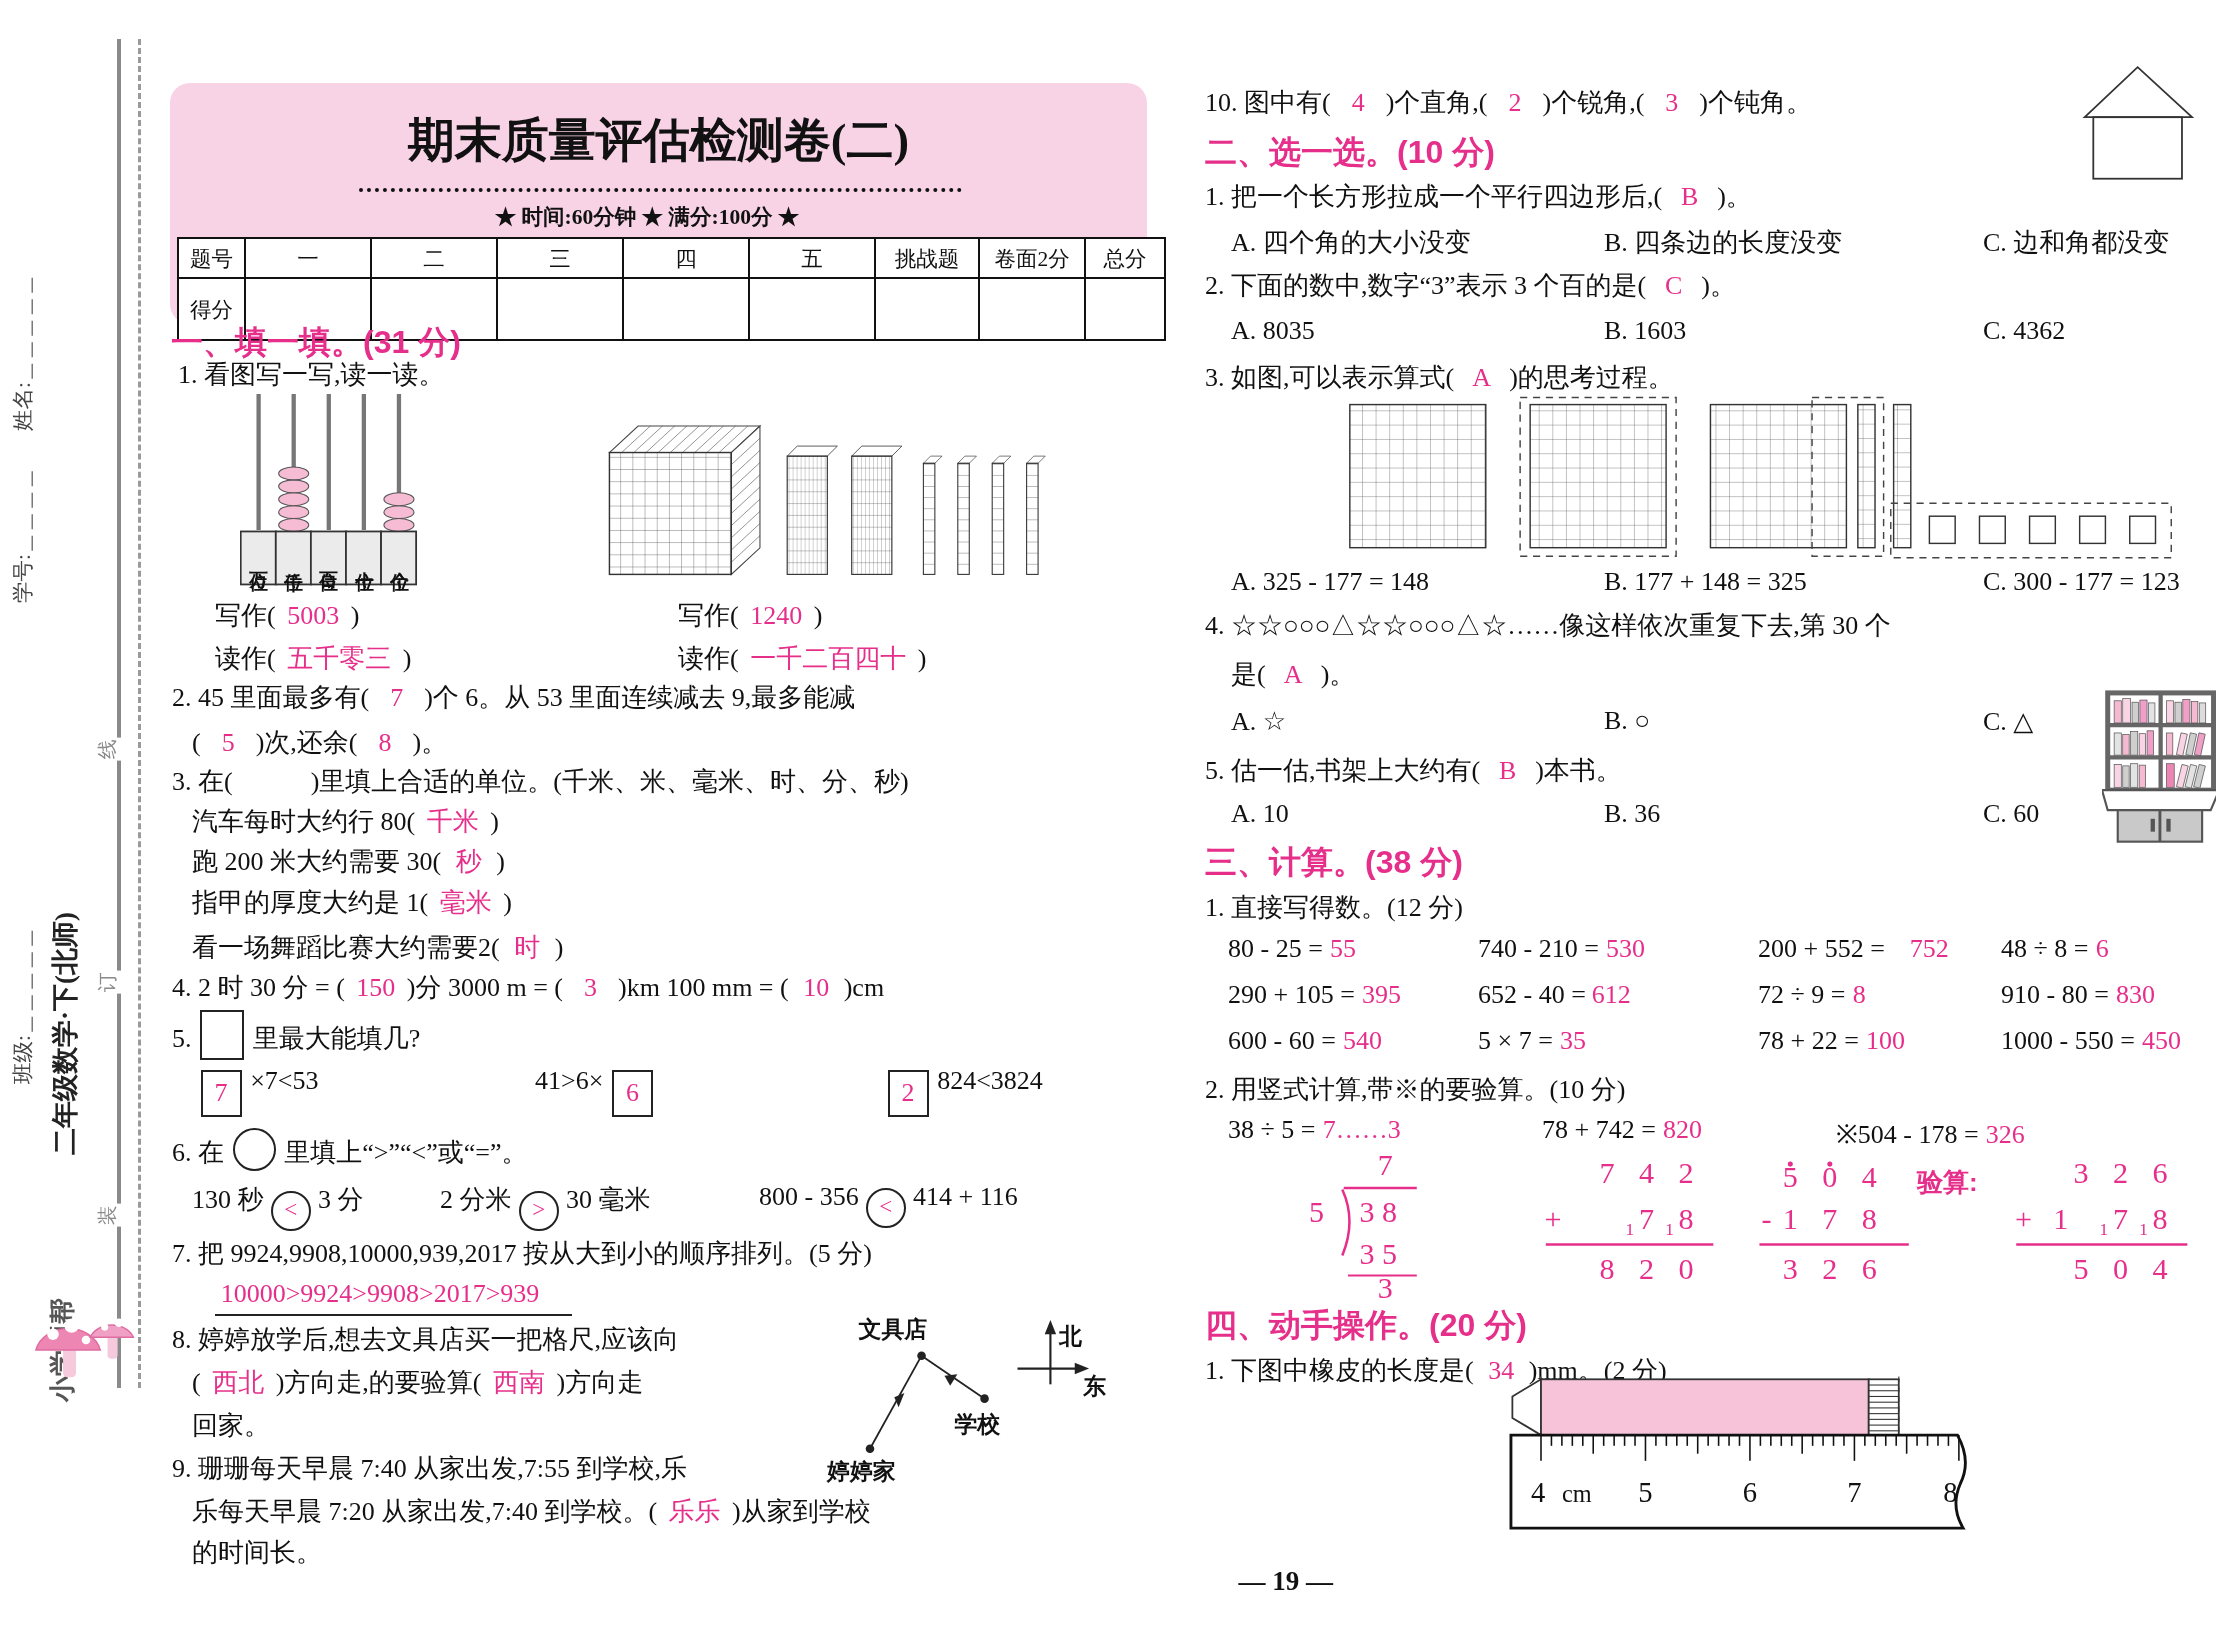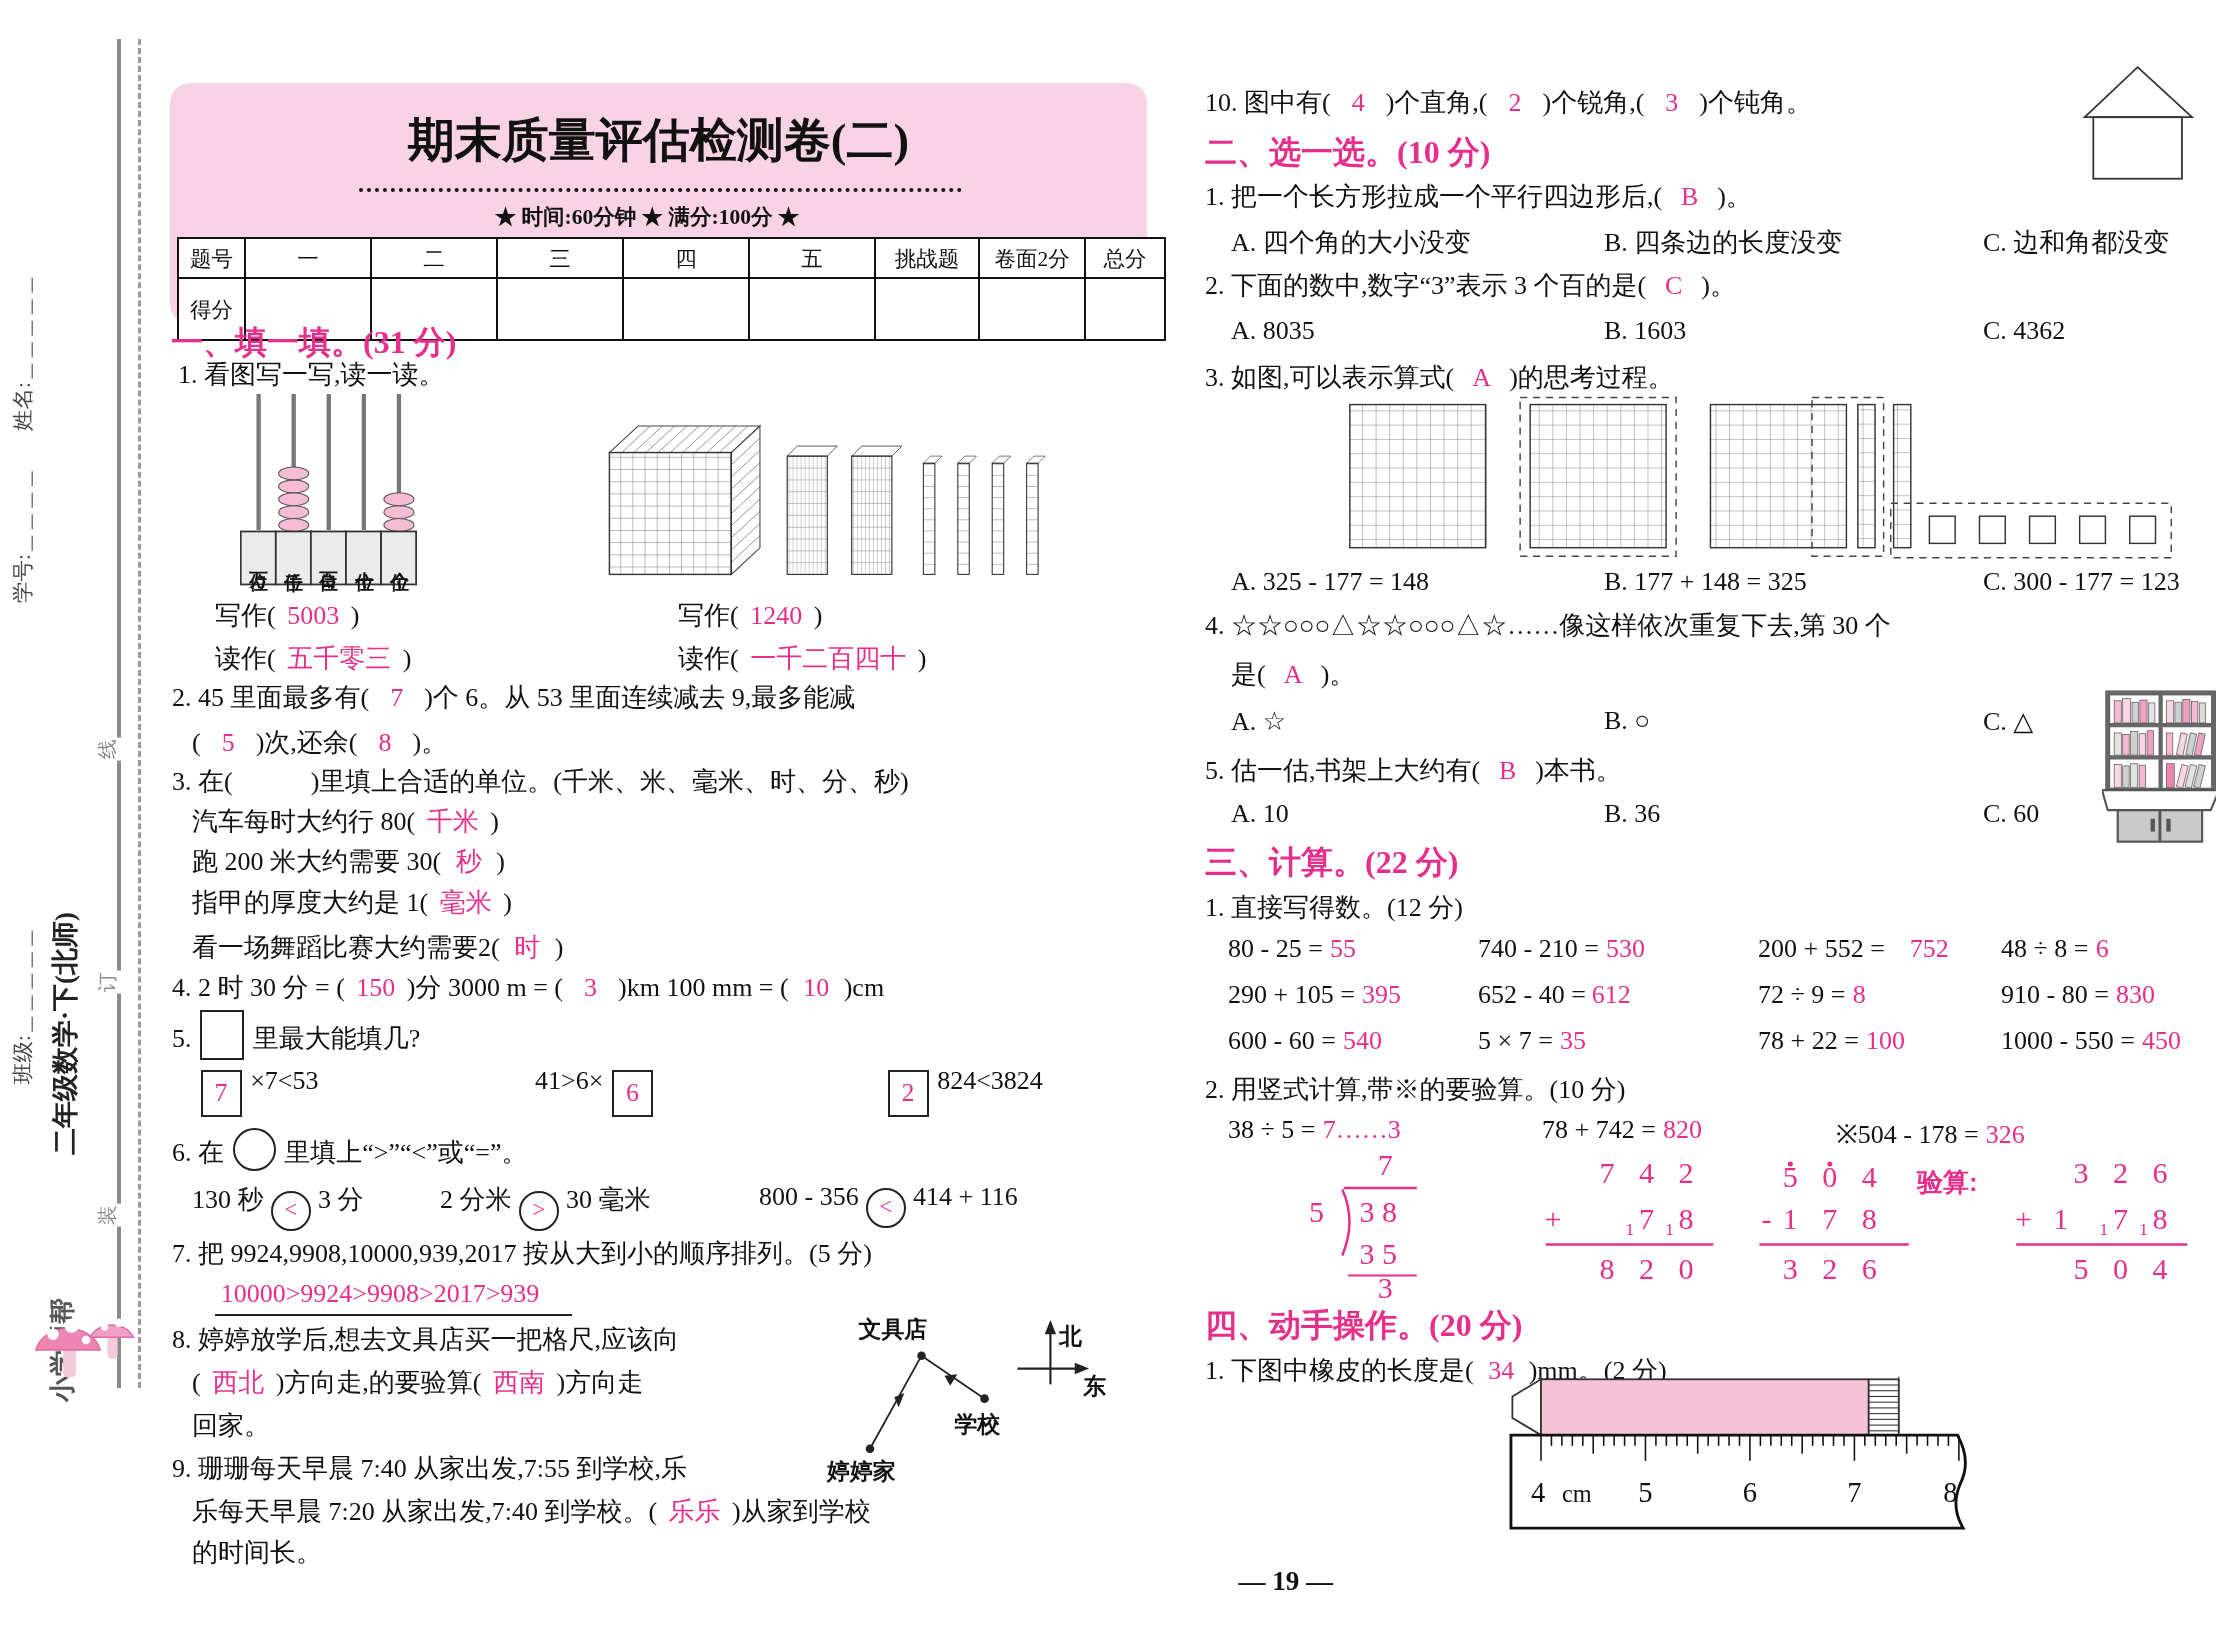--- a/index.html
+++ b/index.html
@@ -3,21 +3,21 @@
 <meta charset="utf-8">
 <style>
   html,body{margin:0;padding:0;background:#fff}
   #page{position:relative;width:2216px;height:1645px;background:#fff;overflow:hidden;
         font-family:"Liberation Serif",serif;color:#111}
   .abs{position:absolute}
   .t{font-size:26px;white-space:nowrap}
   .mag{color:#e62e8b}
   .b{font-weight:bold}
   .pa{color:#e62e8b;display:inline-block;min-width:32px;text-align:center;padding:0 11.5px}
-  .sec{position:absolute;font-family:Liberation Serif, serif;font-weight:bold;
+  .sec{position:absolute;font-family:Liberation Sans, sans-serif;font-weight:bold;
        font-size:32px;color:#e62e8b;white-space:nowrap}
   .hdrbox{position:absolute;background:#f8d3e6;border-radius:20px}
   .dotline{position:absolute;border-bottom:4.3px dotted #111}
   table.score{border-collapse:collapse;background:#fff}
   table.score td{border:2.2px solid #111;text-align:center;font-size:21.5px;font-family:"Liberation Serif",serif}
   .bx{display:inline-block;width:37px;height:43px;border:2.2px solid #222;text-align:center;
       line-height:42px;color:#e62e8b;vertical-align:-11.5px;margin:0 8.6px}
   .bx0{display:inline-block;width:40px;height:46px;border:2.2px solid #222;vertical-align:-13px;margin:0 8.6px}
   .cr{display:inline-block;width:36px;height:36px;border:2.2px solid #222;border-radius:50%;text-align:center;
       line-height:33px;color:#e62e8b;vertical-align:-8.6px;margin:0 7.2px;font-size:23px}
@@ -392,21 +392,21 @@
       <rect x="116" y="104" width="9" height="32" fill="#e3e3e3" transform="rotate(14 120 136)"></rect>
       <rect x="128" y="104" width="9" height="32" fill="#cfcfcf" transform="rotate(14 132 136)"></rect>
     </g>
     <polygon points="0,140 164,140 152,168 8,168" fill="#fff" stroke="#555" stroke-width="3"></polygon>
     <rect x="22" y="168" width="118" height="44" fill="#c9c9c9" stroke="#555" stroke-width="3"></rect>
     <line x1="81" y1="168" x2="81" y2="212" stroke="#555" stroke-width="4"></line>
     <rect x="68" y="180" width="6" height="18" fill="#555"></rect>
       <rect x="90" y="180" width="6" height="18" fill="#555"></rect>
   </svg>
 
-  <div class="sec" style="left:1205px;top:841px">三、计算。(22 分)</div>
+  <div class="sec" style="left:1205px;top:841px">三、计算。(38 分)</div>
   <div class="abs t" style="left:1205px;top:890px">1. 直接写得数。(12 分)</div>
 
   <div class="abs t" style="left:1228px;top:934px;width:983px;height:39px">
     <span class="abs" style="left:0"><span>80 - 25 =</span><span class="mag" style="margin-left:7.2px">55</span></span>
     <span class="abs" style="left:250px"><span>740 - 210 =</span><span class="mag" style="margin-left:7.2px">530</span></span>
     <span class="abs" style="left:530px"><span>200 + 552 =</span><span class="mag" style="margin-left:25px">752</span></span>
     <span class="abs" style="left:773px"><span>48 ÷ 8 =</span><span class="mag" style="margin-left:7.2px">6</span></span>
   </div>
   <div class="abs t" style="left:1228px;top:980px;width:983px;height:39px">
     <span class="abs" style="left:0"><span>290 + 105 =</span><span class="mag" style="margin-left:7.2px">395</span></span>

